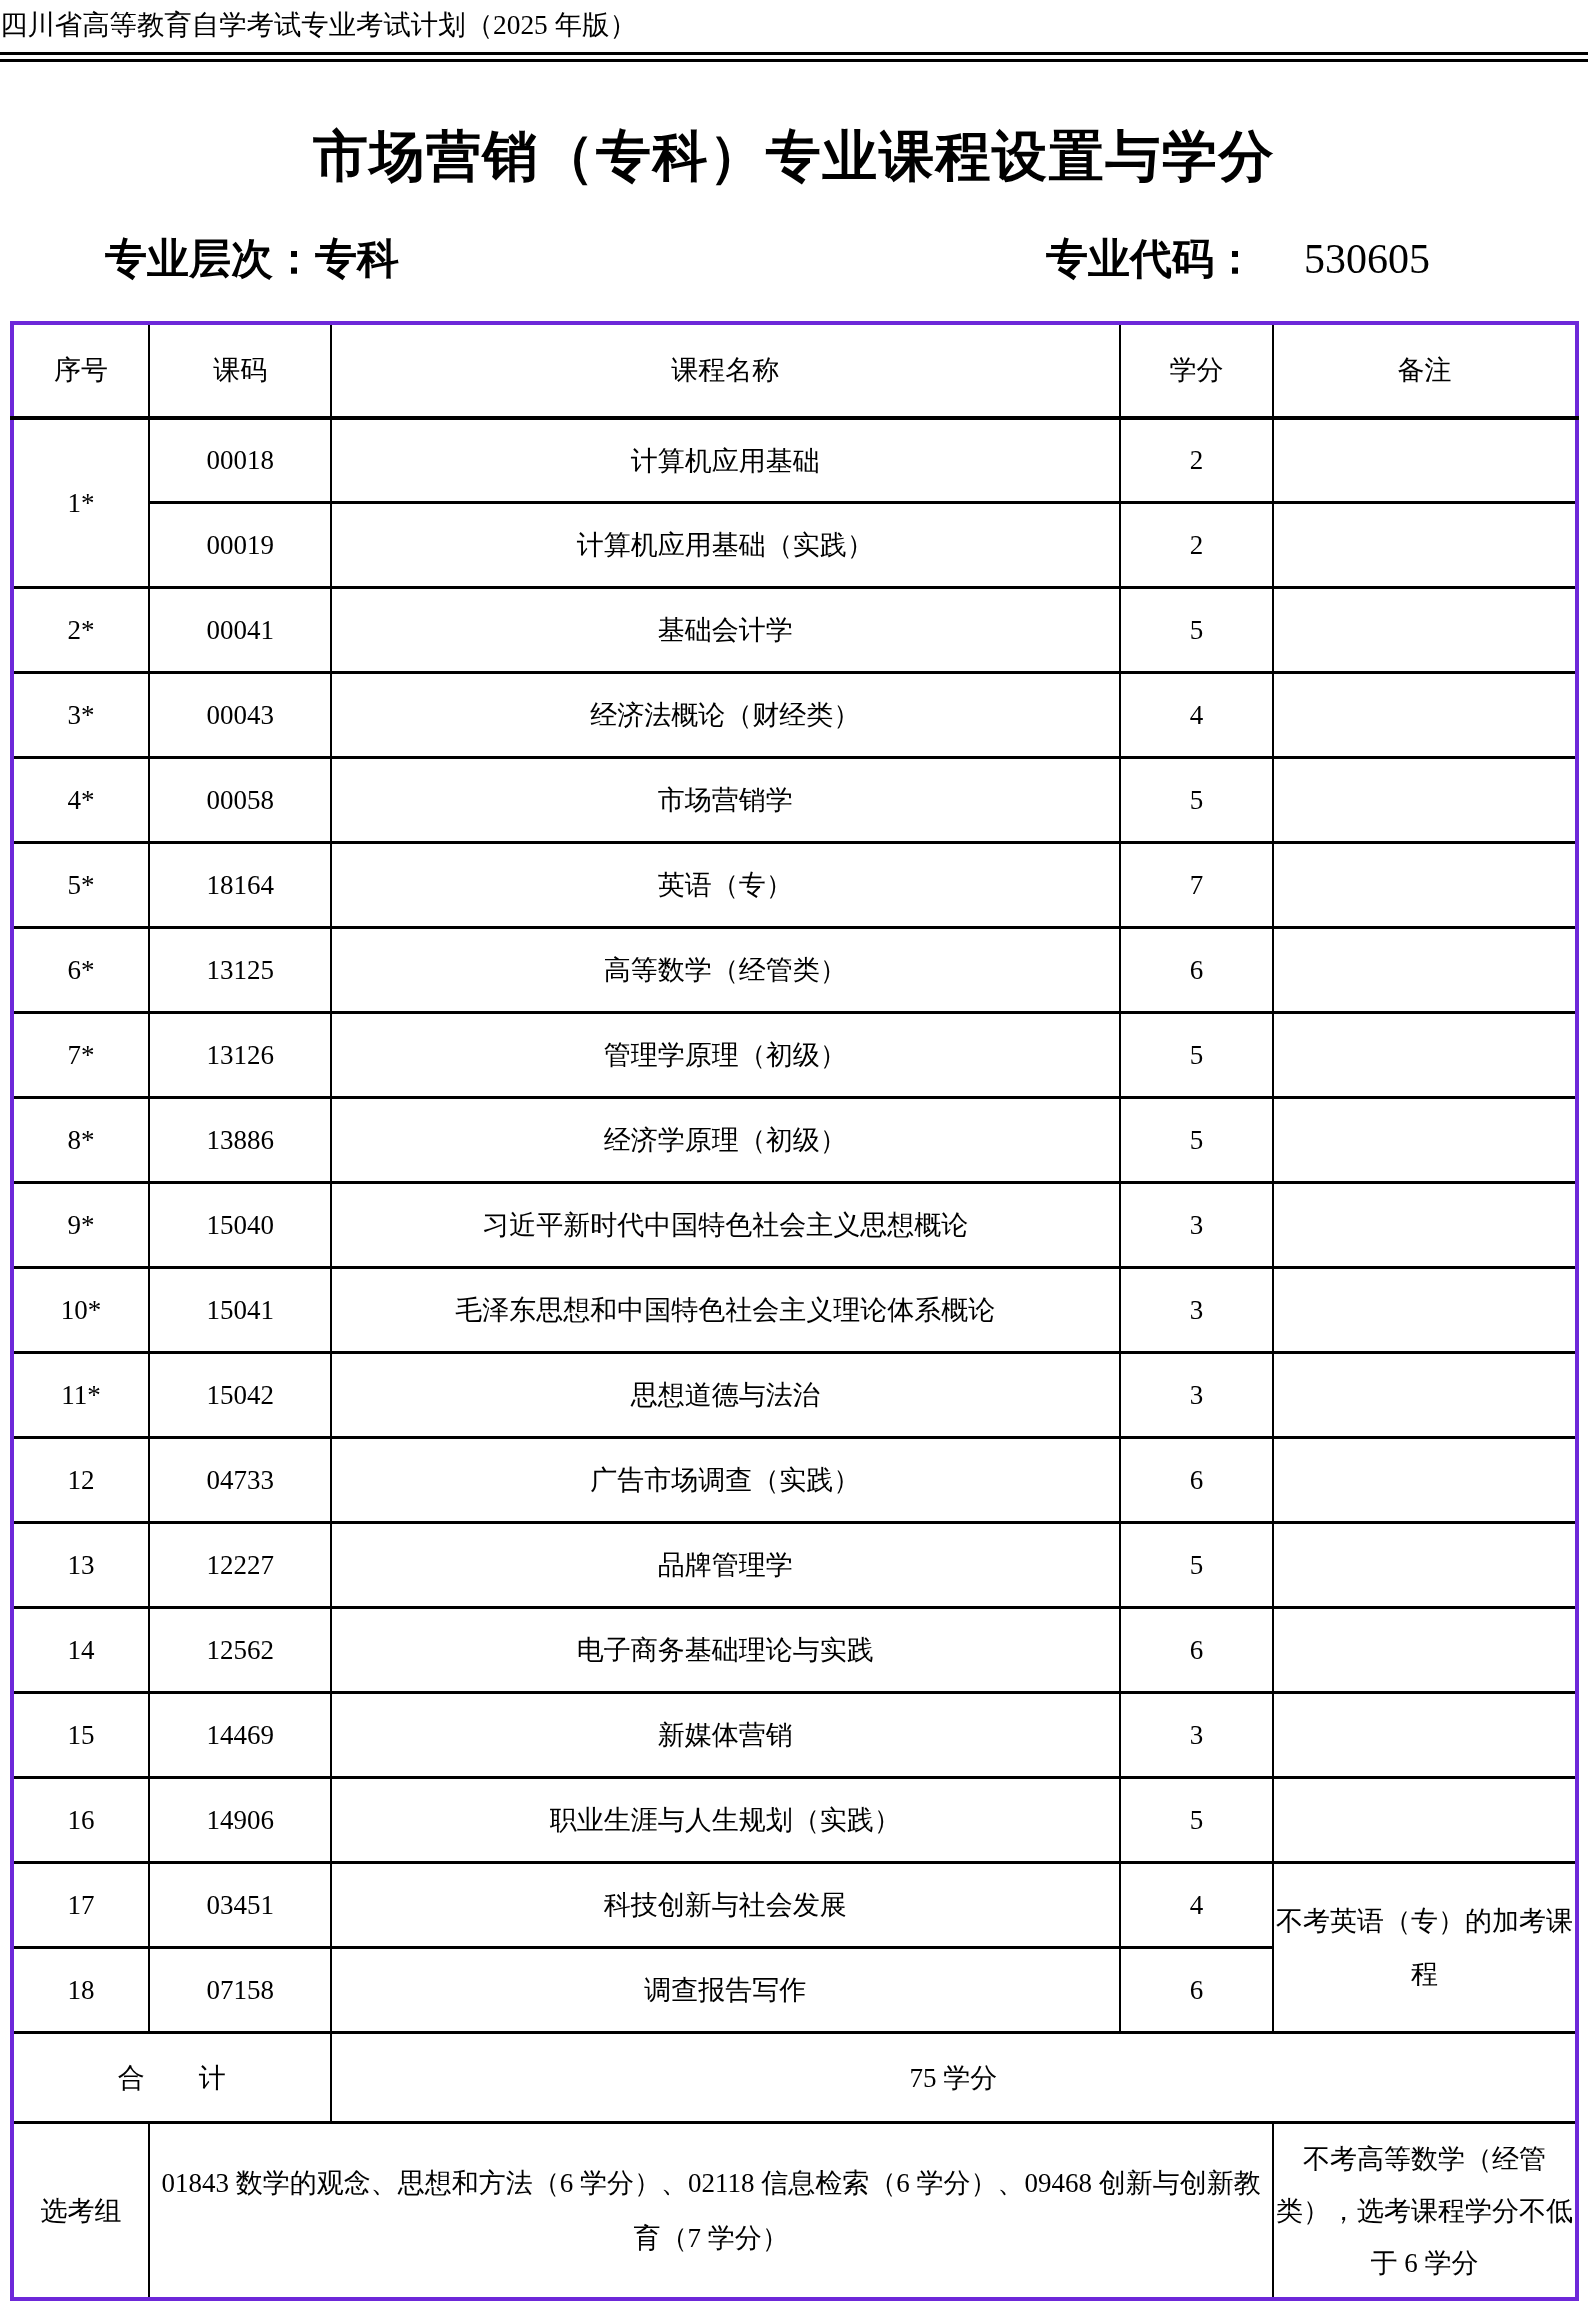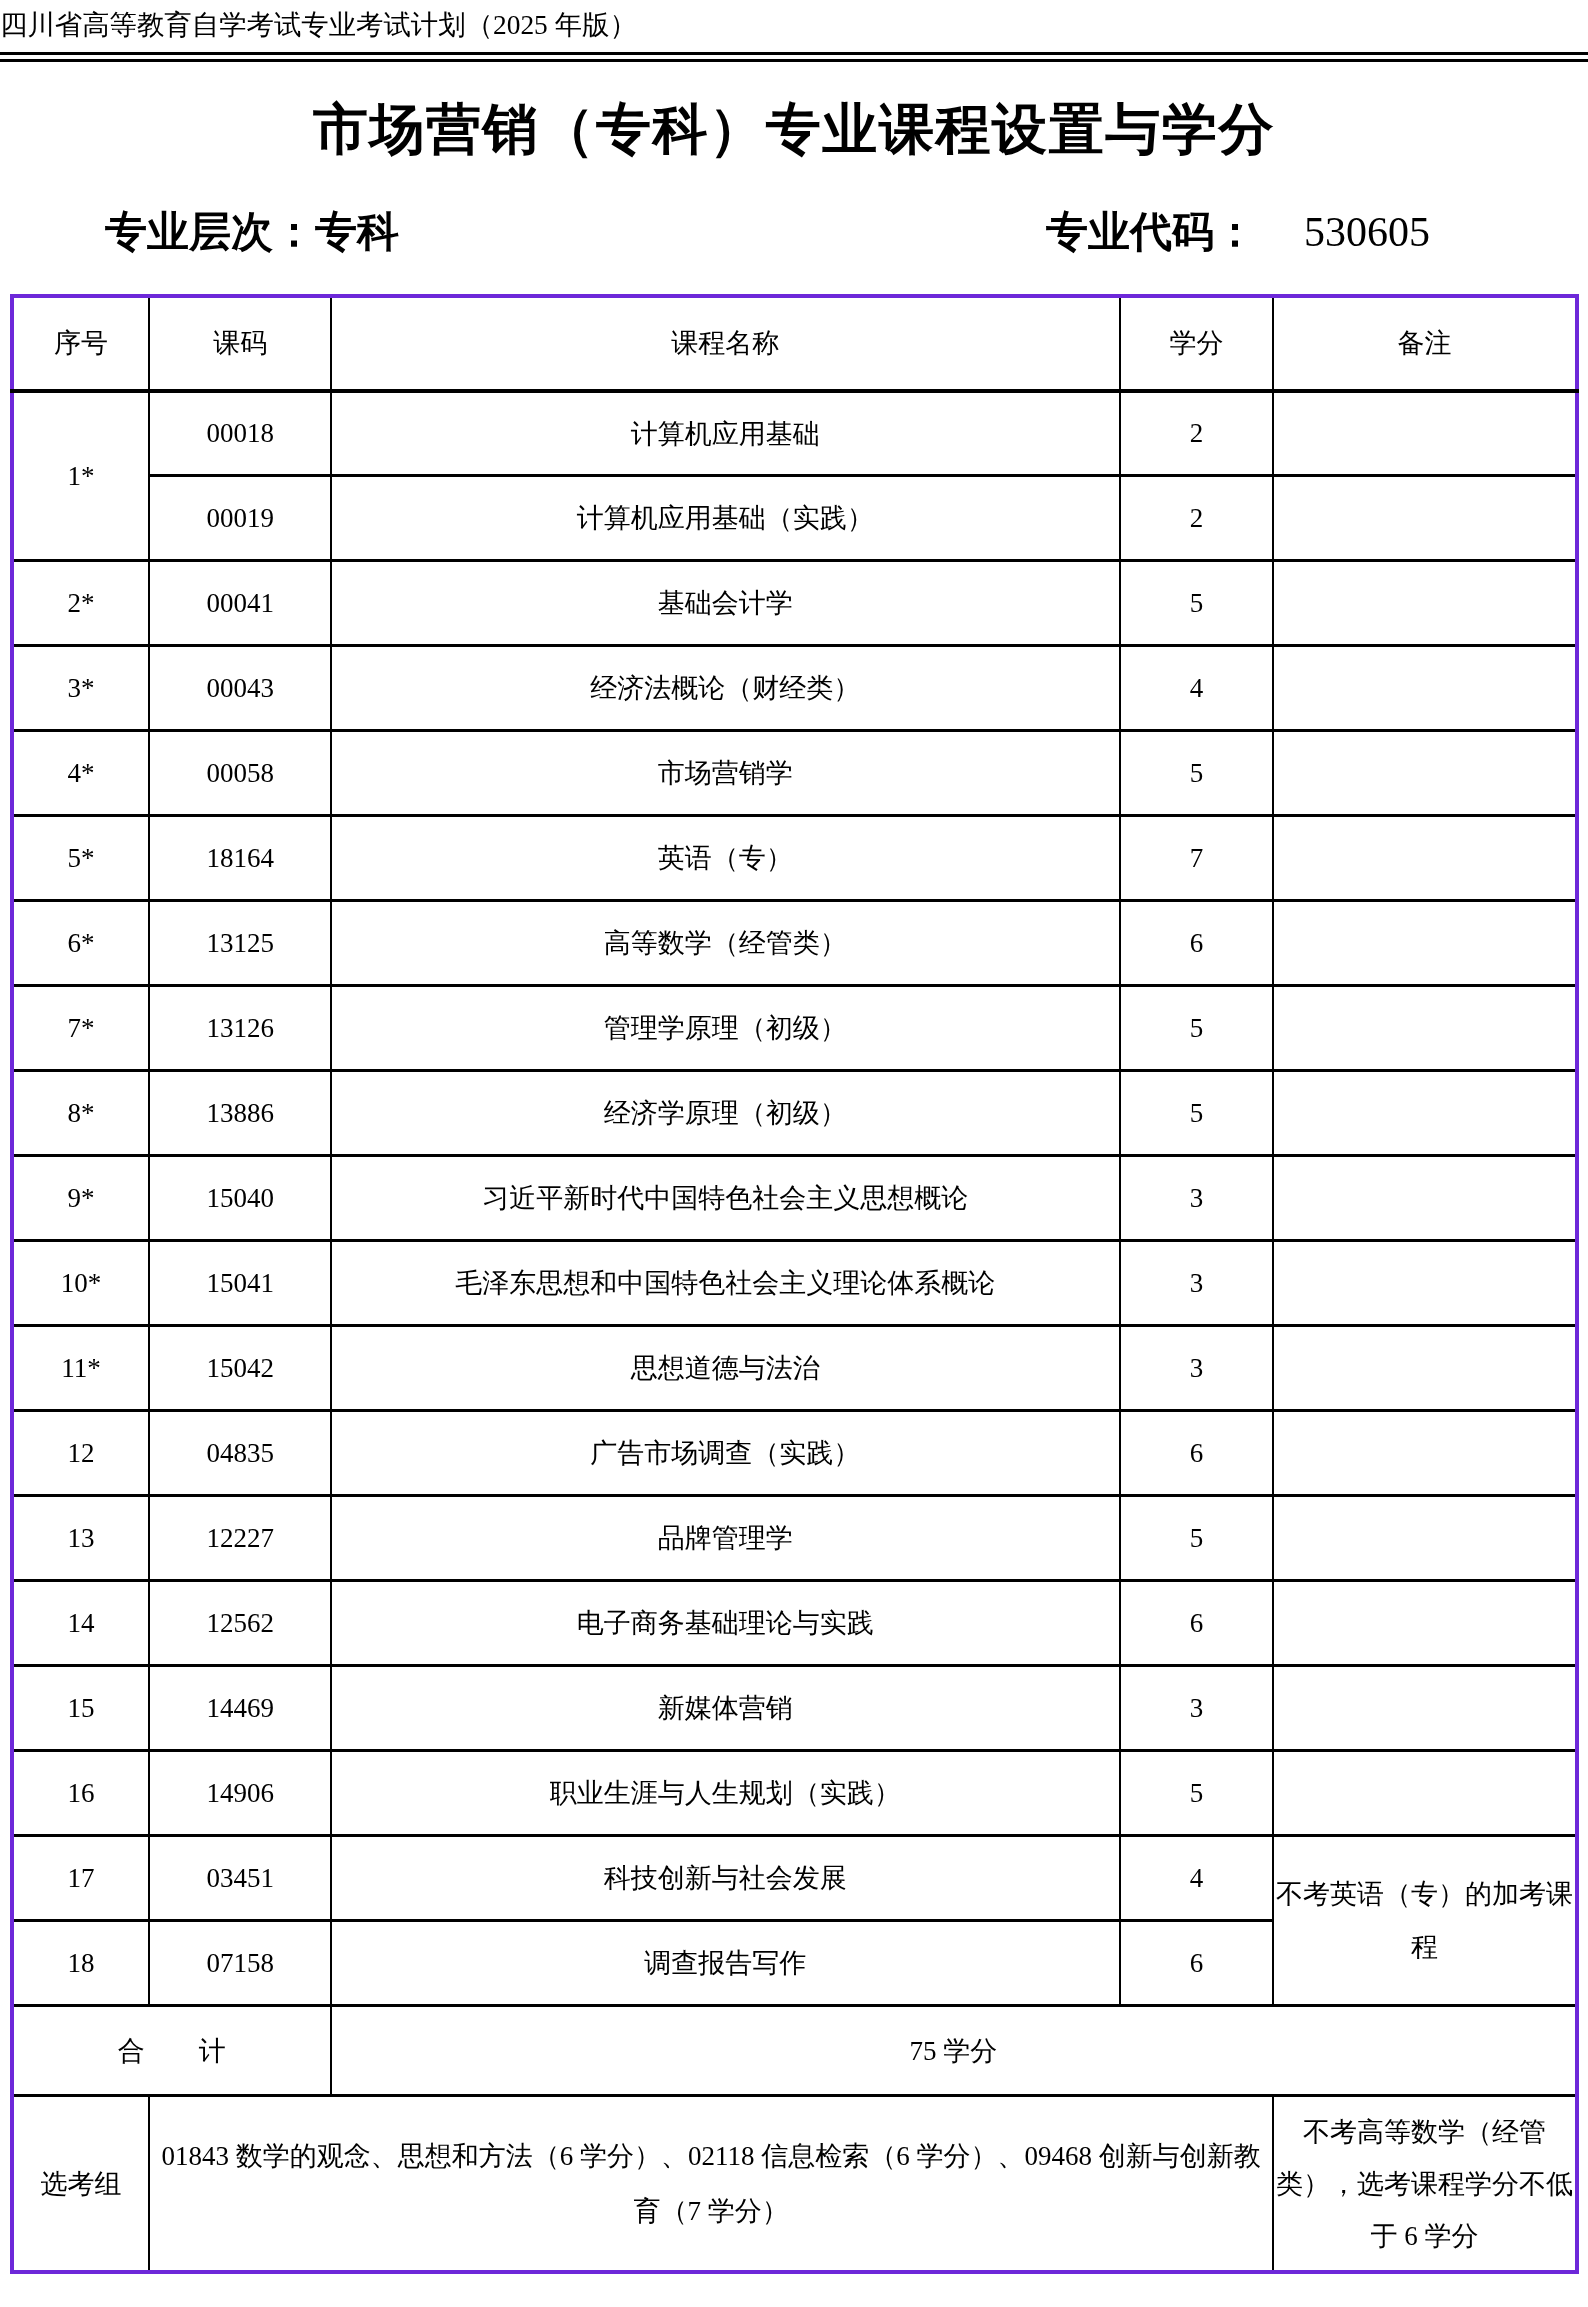--- a/index.html
+++ b/index.html
@@ -16,21 +16,21 @@
     line-height: 36px;
     padding-top: 6.5px;
     font-family: "Liberation Serif", serif;
   }
 
   .double-rule { margin-top: 9.7px; width: 1588px; }
   .double-rule .bar { height: 3.2px; background: #000; }
   .double-rule .gap { height: 3.2px; background: #fff; }
 
   .doc-title {
-    margin-top: 34px;
+    margin-top: 61px;
     text-align: center;
     font-size: 55px;
     line-height: 66px;
     font-weight: bold;
     font-family: "Liberation Sans", sans-serif;
     letter-spacing: 1.6px;
   }
 
   .sub-header {
     margin-top: 48px;
@@ -223,21 +223,21 @@
         </tr>
         <tr class="course-row">
           <td class="c-seq">11*</td>
           <td class="c-code">15042</td>
           <td class="c-name">思想道德与法治</td>
           <td class="c-credit">3</td>
           <td class="c-note"></td>
         </tr>
         <tr class="course-row">
           <td class="c-seq">12</td>
-          <td class="c-code">04835</td>
+          <td class="c-code">04733</td>
           <td class="c-name">广告市场调查（实践）</td>
           <td class="c-credit">6</td>
           <td class="c-note"></td>
         </tr>
         <tr class="course-row">
           <td class="c-seq">13</td>
           <td class="c-code">12227</td>
           <td class="c-name">品牌管理学</td>
           <td class="c-credit">5</td>
           <td class="c-note"></td>

